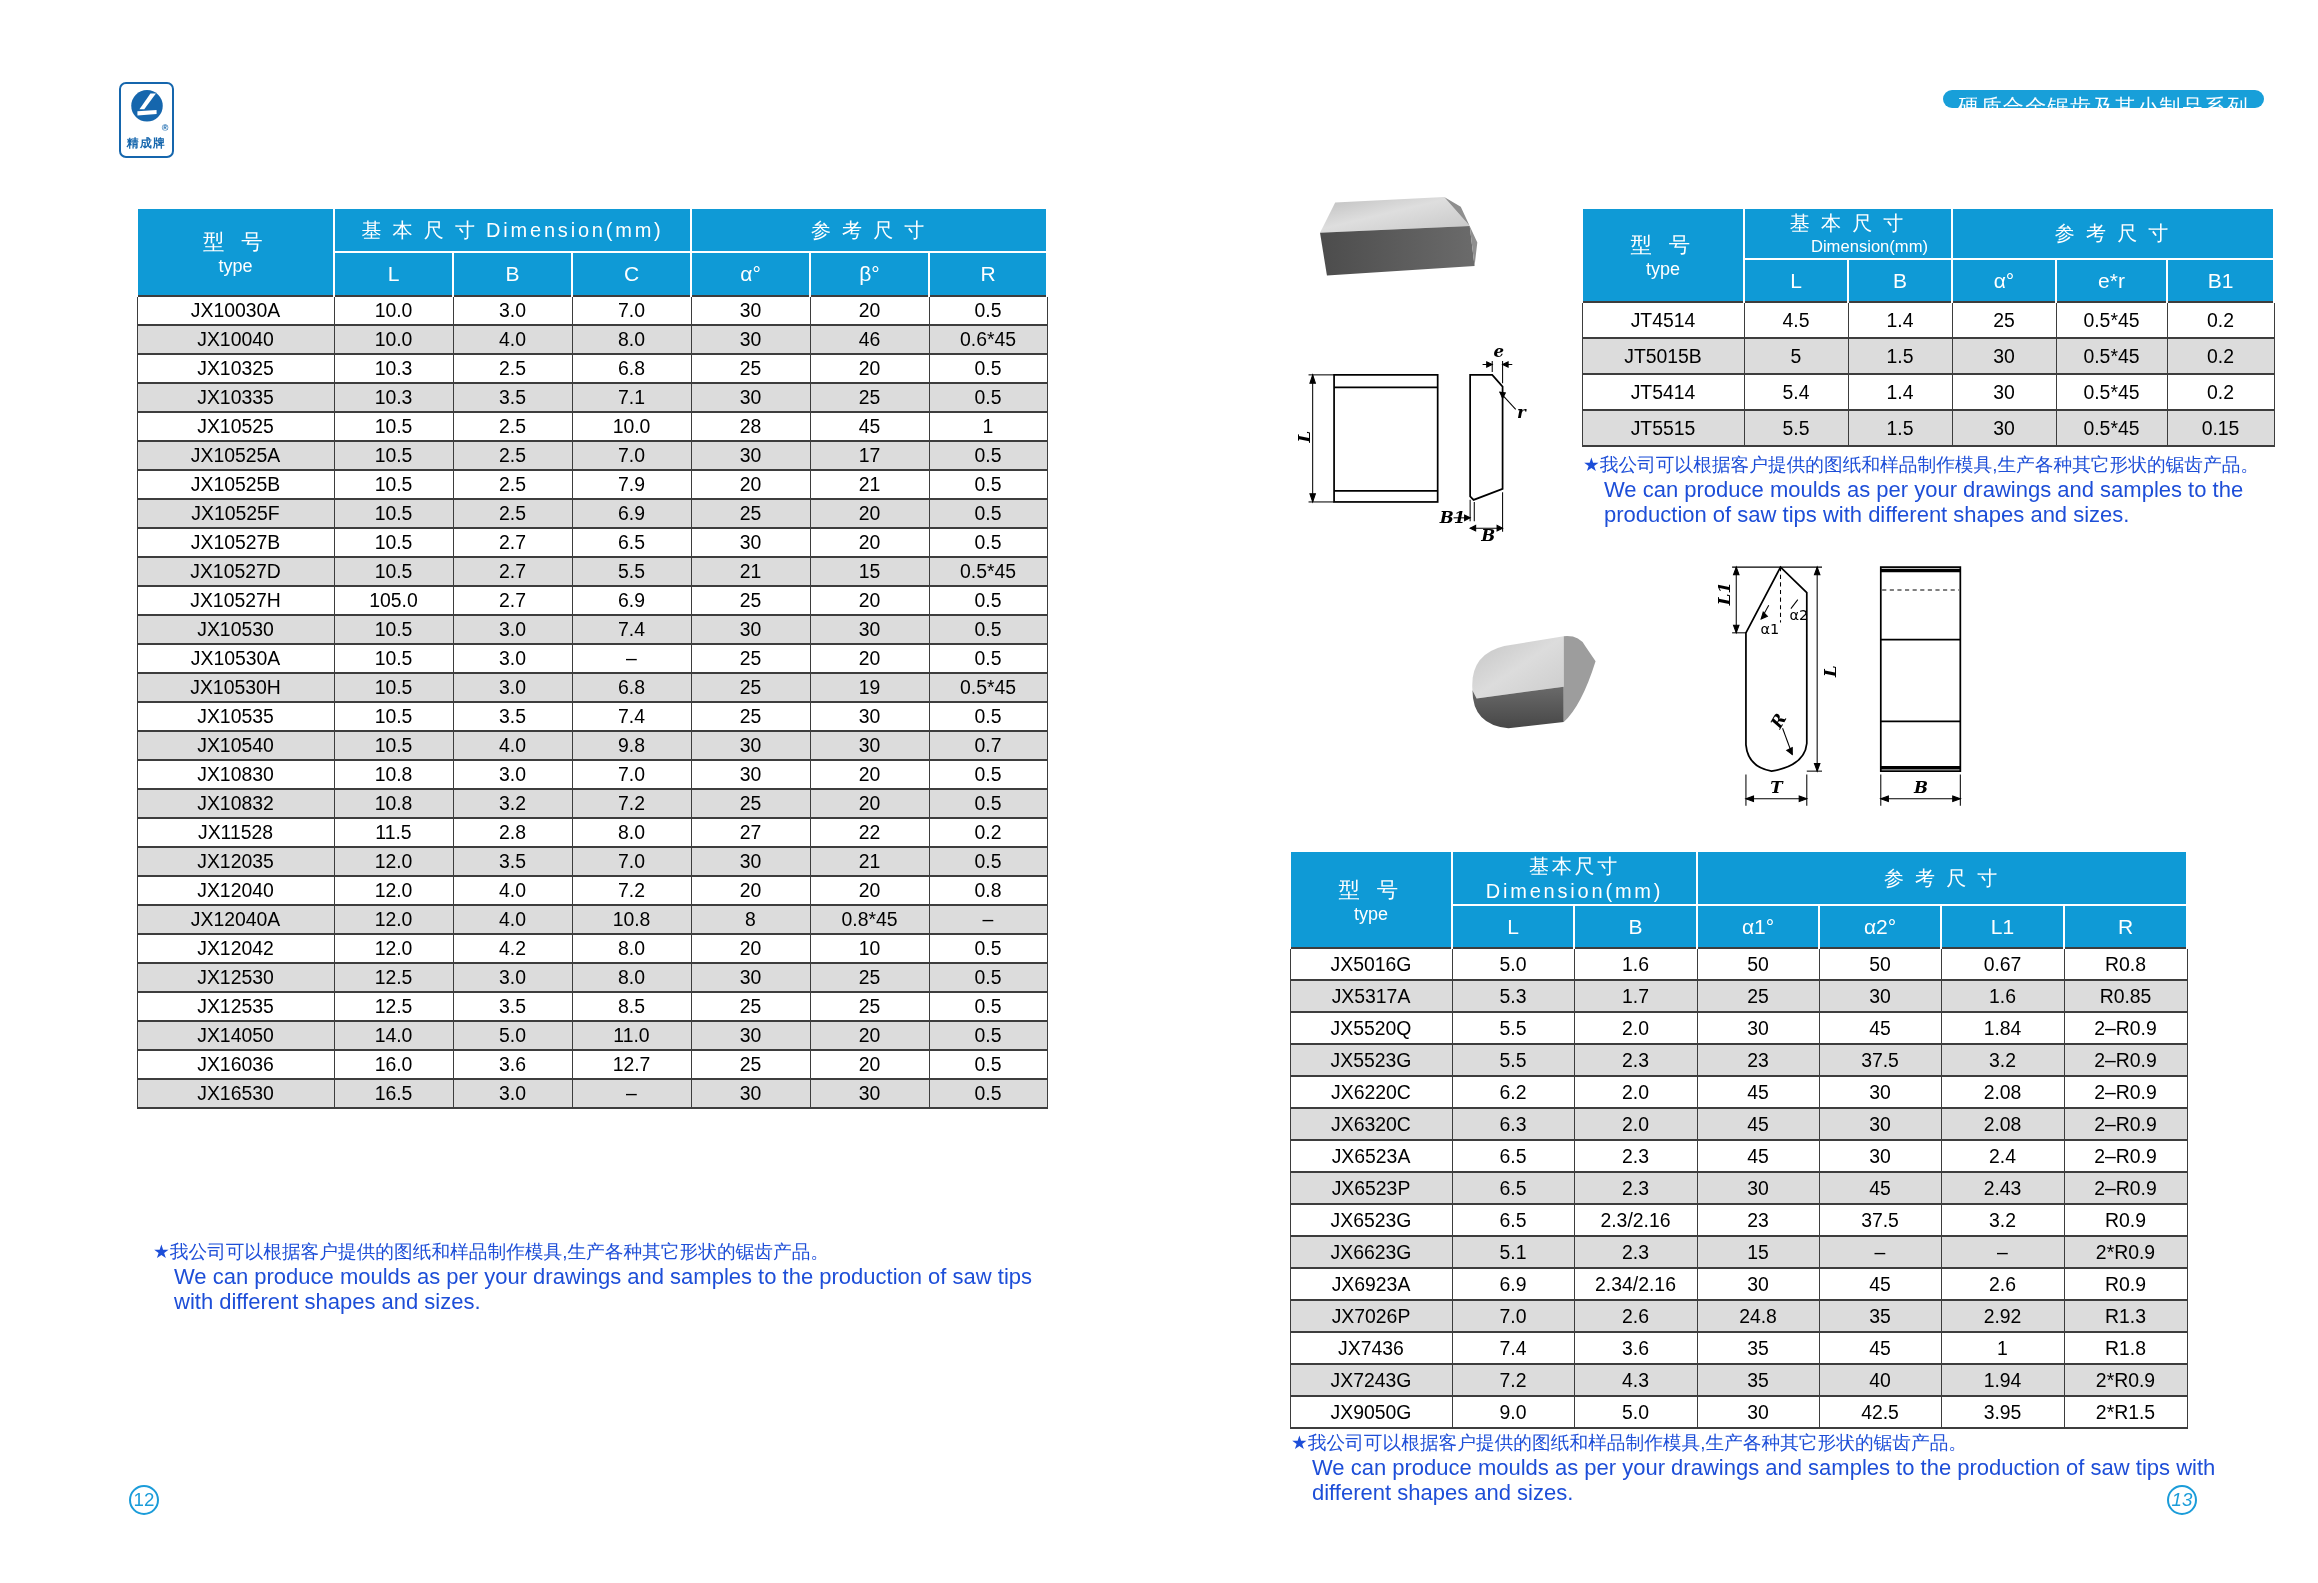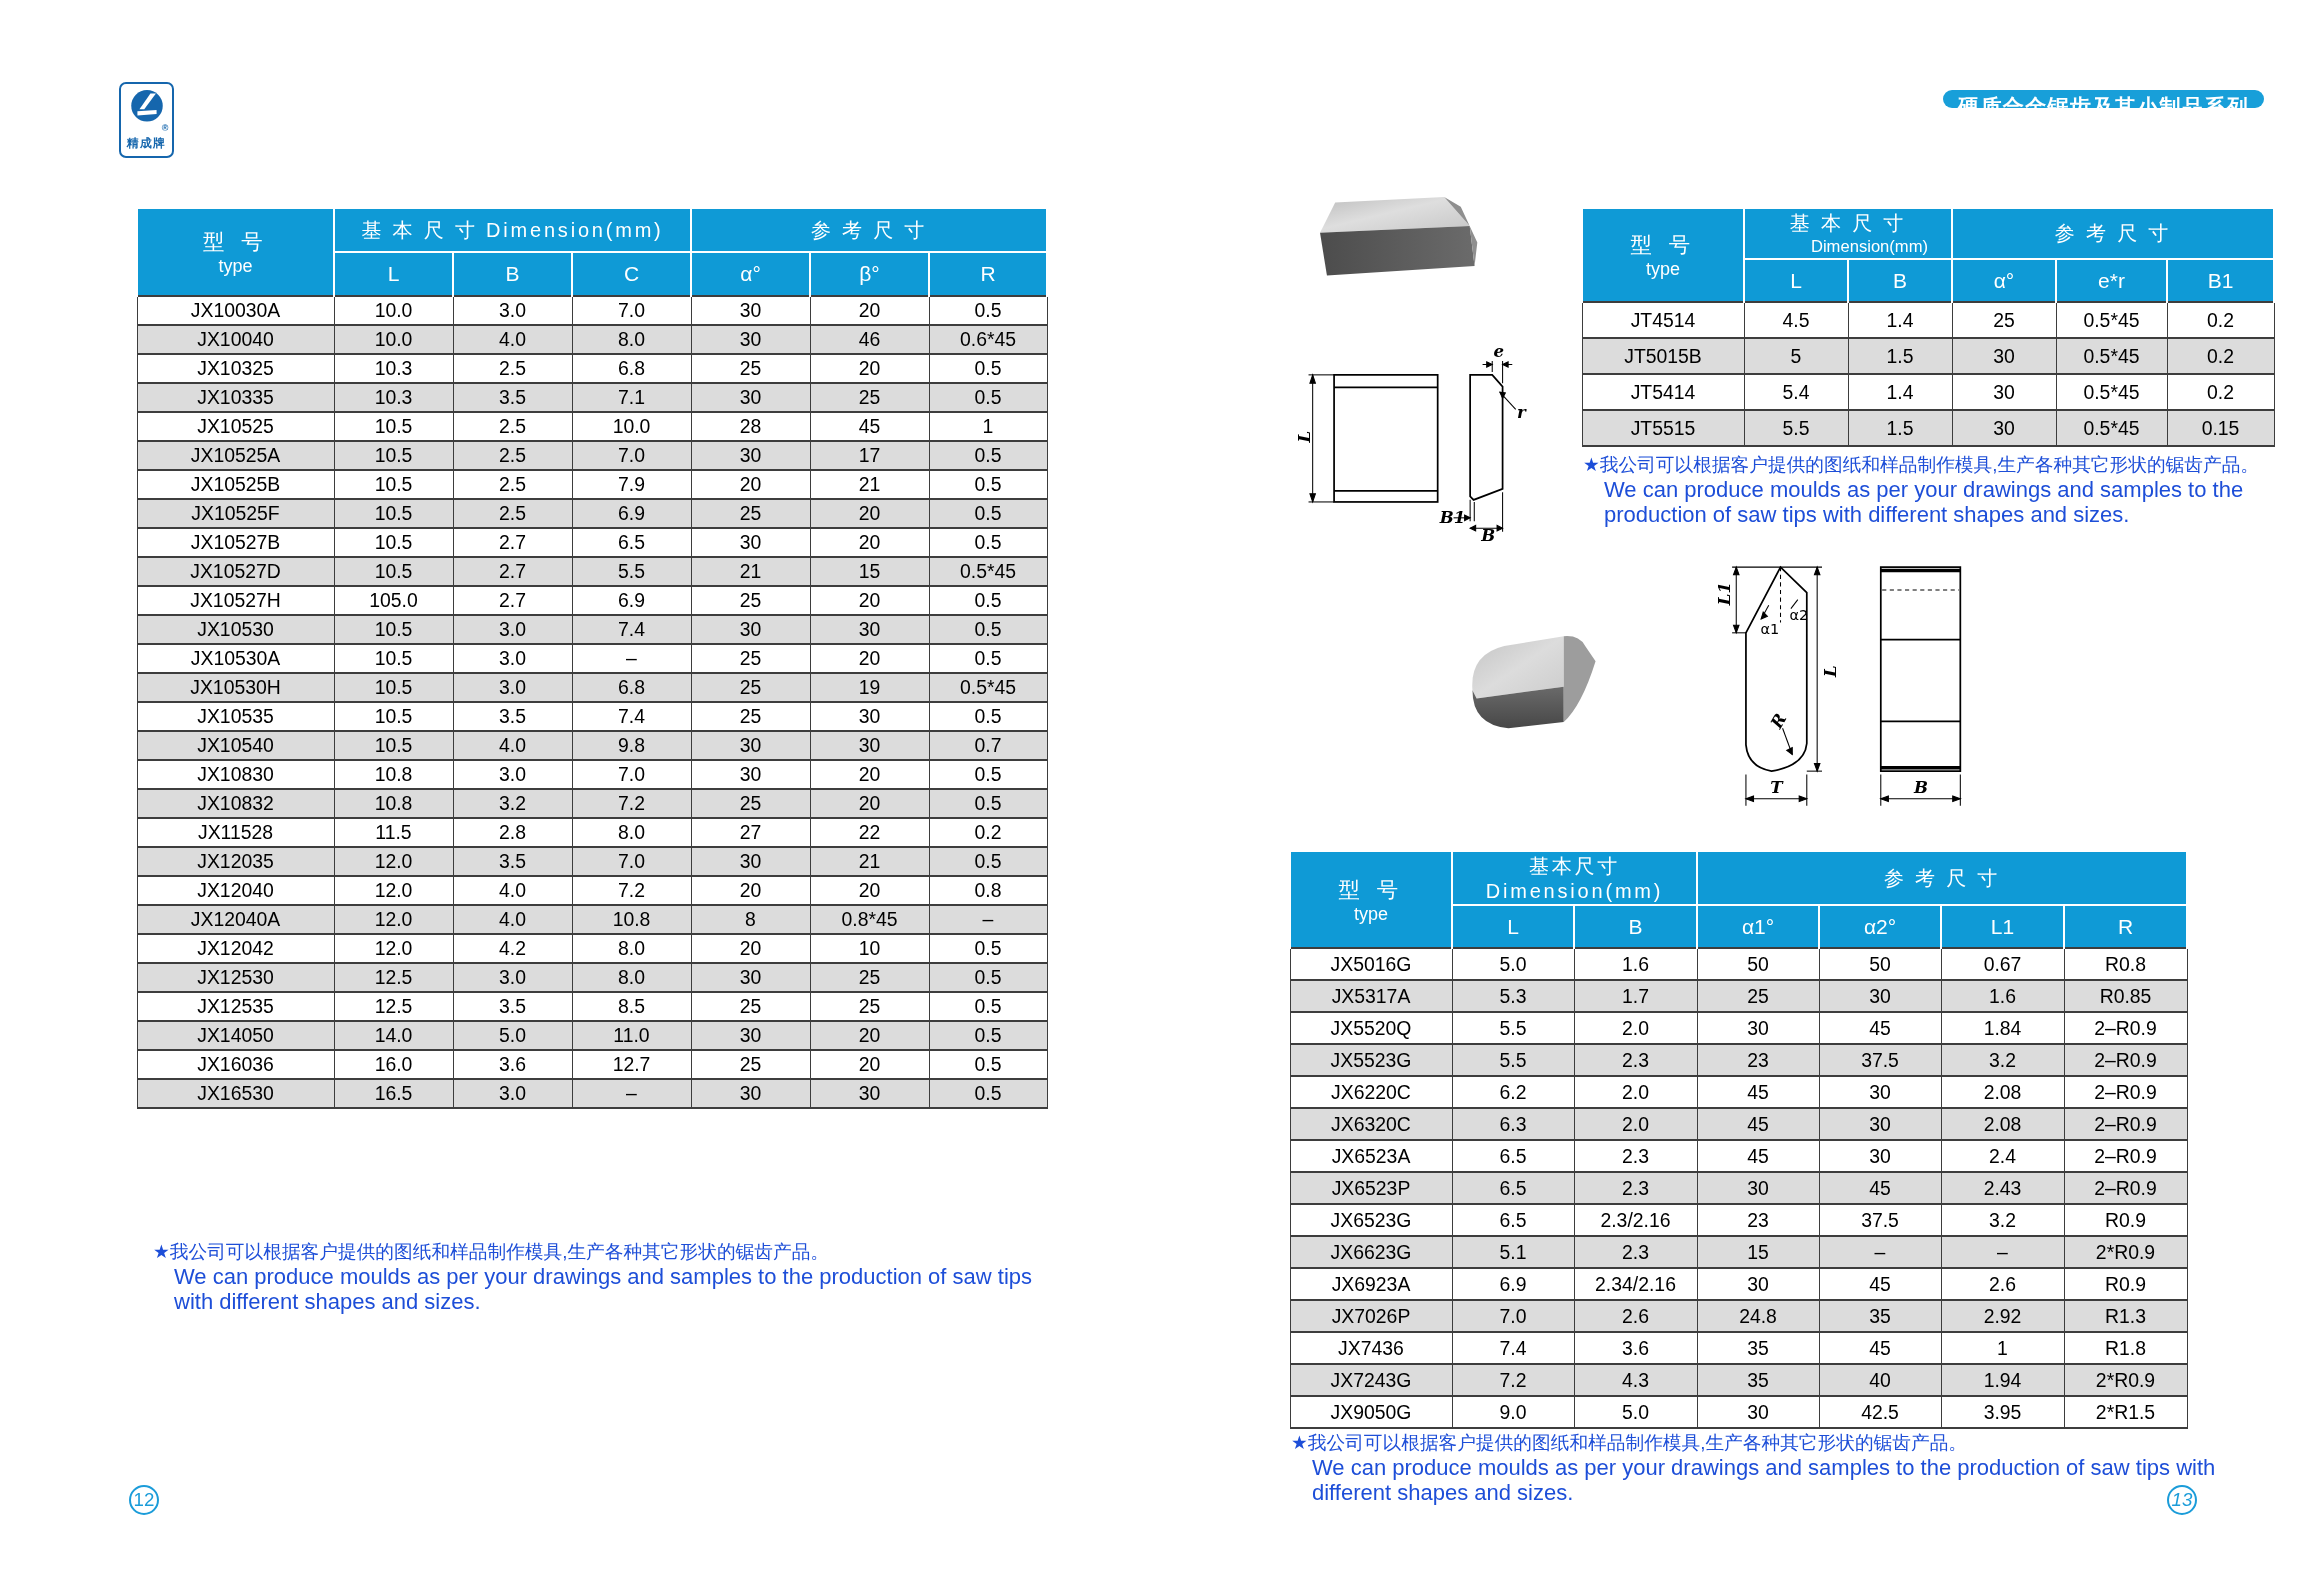--- a/index.html
+++ b/index.html
@@ -13,21 +13,21 @@
     position:absolute; left:119px; top:82px; width:55px; height:76px;
     border:2.1px solid var(--logo-blue); border-radius:7px; background:#fff;
     display:flex; flex-direction:column; align-items:center; padding-top:3.5px;
   }
   .logo .reg { position:absolute; right:3.5px; top:39px; font-size:9px; color:var(--logo-blue); font-weight:bold; }
   .logo .brand-name { margin-top:auto; margin-bottom:4.1px; font-size:11.8px; font-weight:bold; color:var(--logo-blue); letter-spacing:1.4px; }
   
   .badge {
     position:absolute; left:1943px; top:90px; height:18px; line-height:33px;
     background:var(--badge-blue); color:#fff; border-radius:16.6px;
-    padding:0 15px; font-size:21px; font-weight:bold; letter-spacing:1.4px;
+    padding:0 15px; font-size:21px; font-weight:normal; letter-spacing:1.4px;
   }
   
   table.spec { position:absolute; border-collapse:collapse; table-layout:fixed; }
   table.spec thead th {
     background:var(--header-blue); color:#fff; font-weight:normal;
     border:2.8px solid #fff; border-bottom:none; text-align:center; vertical-align:middle;
   }
   table.spec thead .h-group { font-size:20px; letter-spacing:2.8px; }
   table.spec thead .h-sub   { font-size:21px; }
   table.spec thead .h-zh { font-size:21.4px; letter-spacing:5.5px; }

